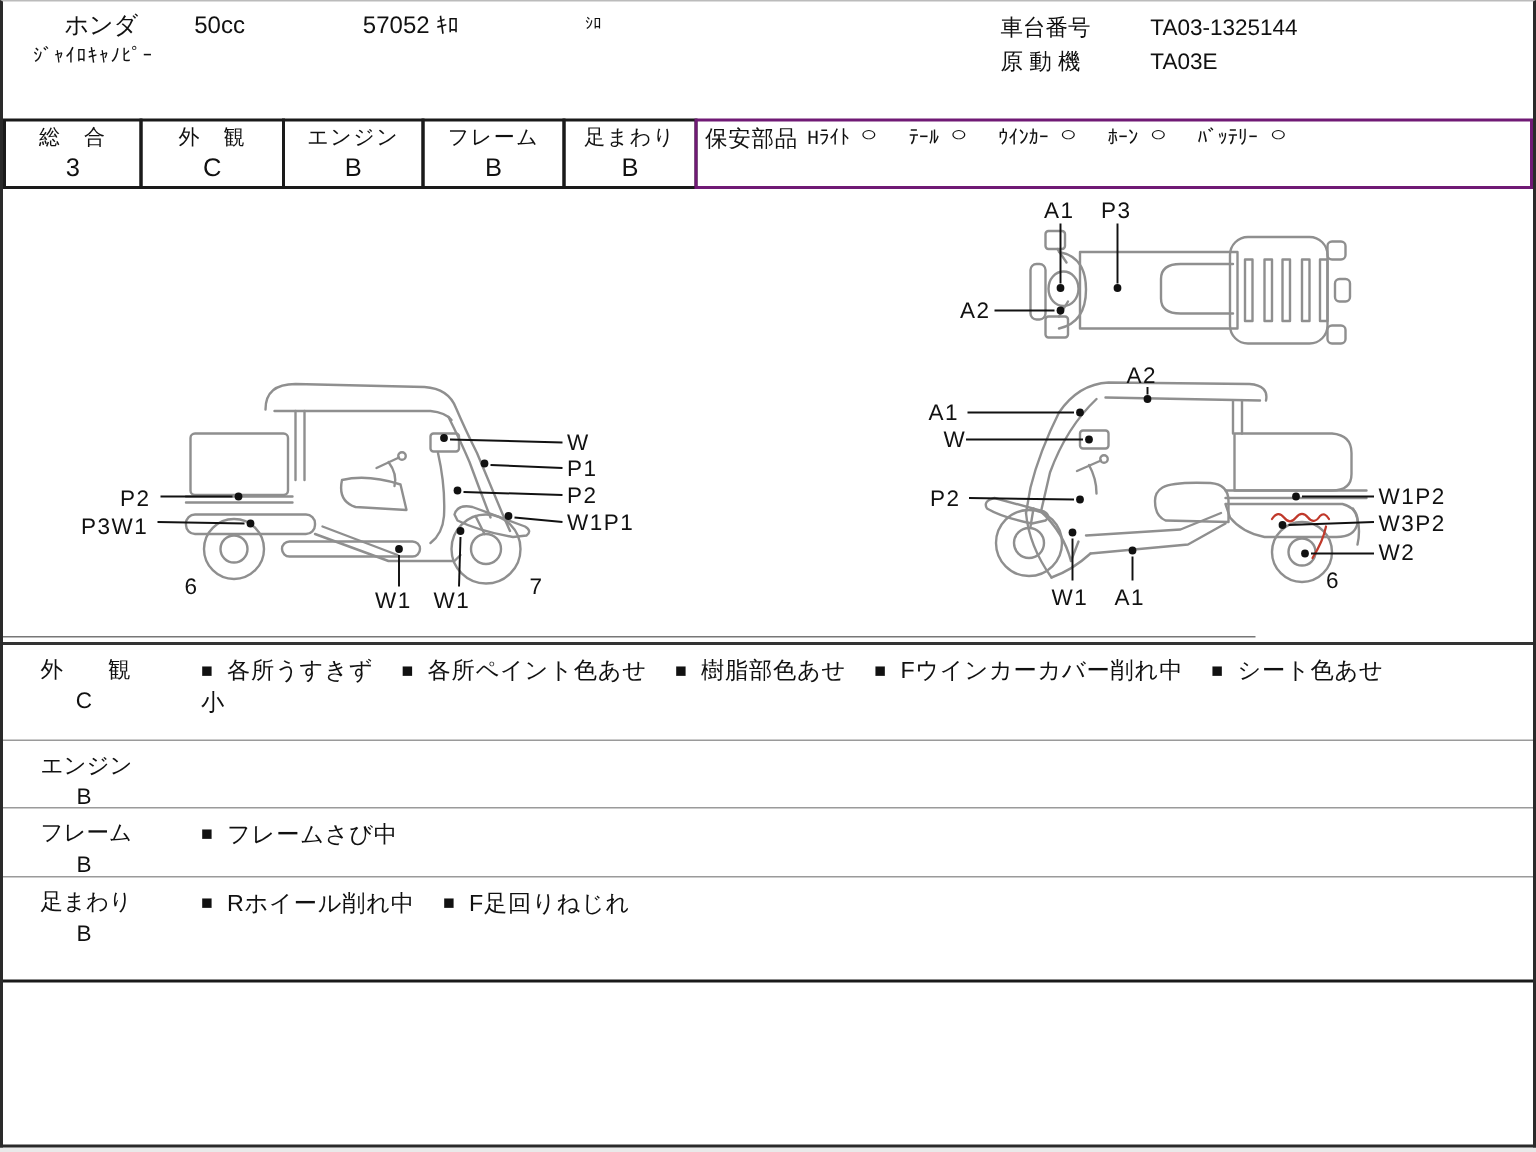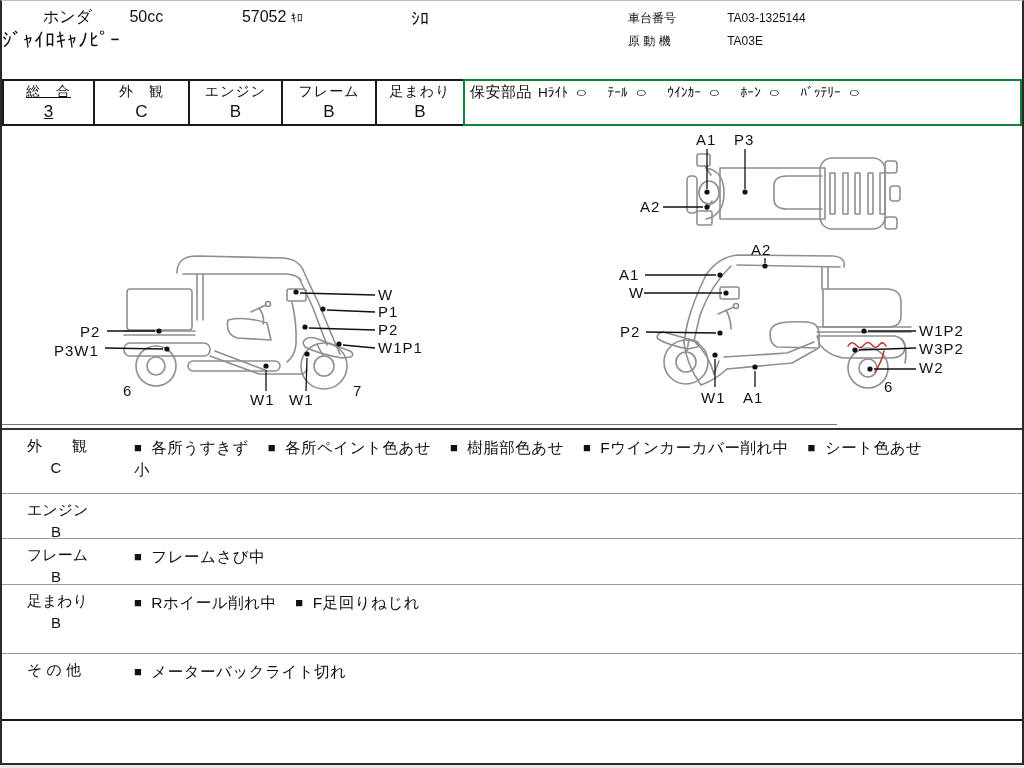--- a/index.html
+++ b/index.html
@@ -13,33 +13,33 @@
     border-left:2px solid #2a2a2a;border-right:2px solid #2a2a2a;
     border-top:1px solid #bbb;border-bottom:2px solid #2a2a2a;
     box-sizing:border-box;overflow:hidden;
   }
   
   .header{position:absolute;left:0;top:0;width:100%;height:78px;}
   .h-left{position:absolute;left:8px;top:6px;font-size:16px;white-space:nowrap;}
   .h-left .maker{display:inline-block;width:115px;text-align:center;}
   .h-left .disp{display:inline-block;width:108px;}
   .h-left .mileage{display:inline-block;}
-  .h-small{font-size:12px;}
-  .h-color{position:absolute;left:388px;top:8px;font-size:18px;margin-left:21px;}
-  .h-model{position:absolute;left:0;top:28px;font-size:20px;letter-spacing:1px;}
-  .h-right{position:absolute;left:626px;top:6px;font-size:12px;line-height:23px;}
+  .h-small{font-size:15px;}
+  .h-color{position:absolute;left:388px;top:8px;font-size:11px;}
+  .h-model{position:absolute;left:20px;top:28px;font-size:13px;letter-spacing:1px;}
+  .h-right{position:absolute;left:665px;top:6px;font-size:15px;line-height:23px;}
   .h-right .lab{display:inline-block;width:96px;}
   
   .grade-row{position:absolute;left:0;top:78px;width:1020px;height:47px;display:flex;}
   .gbox{box-sizing:border-box;border:2px solid #1a1a1a;height:47px;text-align:center;
         margin-left:-2px;display:flex;flex-direction:column;justify-content:center;}
-  .gbox:first-child{margin-left:0;text-decoration:underline;}
+  .gbox:first-child{margin-left:0;}
   .gbox .glabel{font-size:14px;letter-spacing:1px;}
   .gbox .gvalue{font-size:17px;margin-top:1px;}
-  .safety{flex:1;box-sizing:border-box;border:2px solid #15803d;margin-left:-2px;height:47px;}
+  .safety{flex:1;box-sizing:border-box;border:2px solid #701a75;margin-left:-2px;height:47px;font-family:Liberation Mono, monospace;}
   .saf-top{height:23px;display:flex;align-items:center;padding-left:5px;font-size:13.5px;white-space:nowrap;}
   .saf-label{font-size:15px;margin-right:6px;letter-spacing:0.5px;}
   .saf-item{display:flex;align-items:flex-start;margin-right:22px;}
   .saf-item:last-child{margin-right:0;}
   .circ{display:inline-block;font-size:14px;line-height:1;margin-left:9px;
         transform:scaleX(1.4);transform-origin:center;font-weight:bold;}
   .saf-key{border-top:1px solid #1a1a1a;height:19px;display:flex;align-items:center;
            font-size:14px;padding-left:14px;}
   .saf-key .klabel{width:72px;letter-spacing:6px;}
   .saf-key .kvalue{font-size:14px;}
@@ -322,26 +322,17 @@
       <div class="r-label">
         <div class="r-name">足まわり</div>
         <div class="r-grade">B</div>
       </div>
       <div class="r-notes">
         <span class="note"><span class="bullet">■</span><span>Rホイール削れ中</span></span>
         <span class="note"><span class="bullet">■</span><span>F足回りねじれ</span></span>
       </div>
     </div>
 
-    <div class="r-row" style="height:66px">
-      <div class="r-label">
-        <div class="r-name">そ の 他</div>
-        <div class="r-grade"></div>
-      </div>
-      <div class="r-notes">
-        <span class="note"><span class="bullet">■</span><span>メーターバックライト切れ</span></span>
-      </div>
-    </div>
 
     <div class="empty-row"></div>
   </div>
 
 </div>
 
 </body></html>

